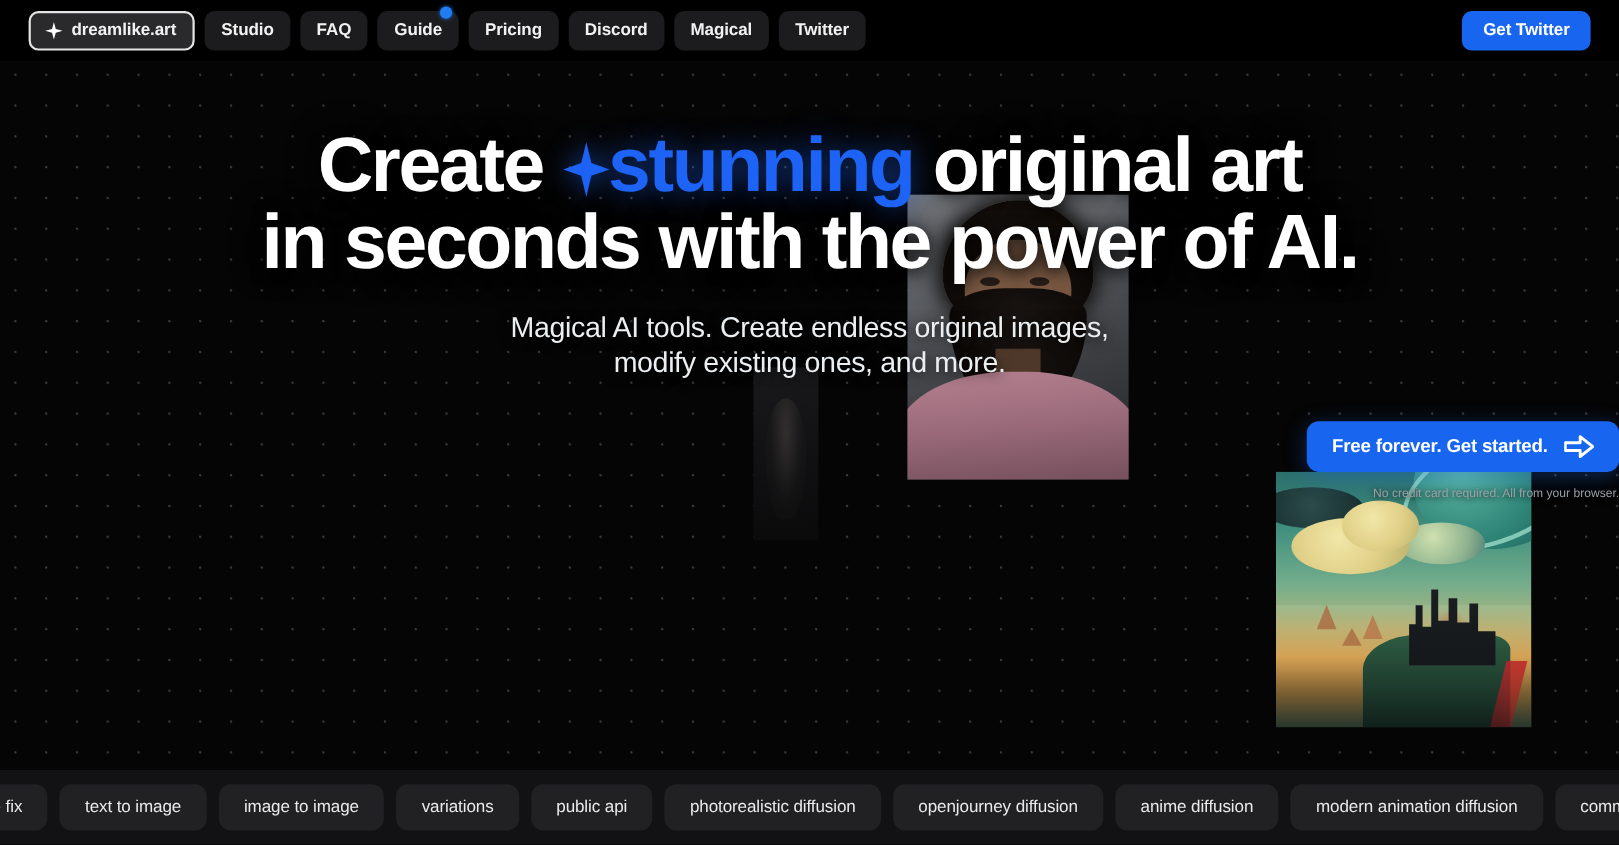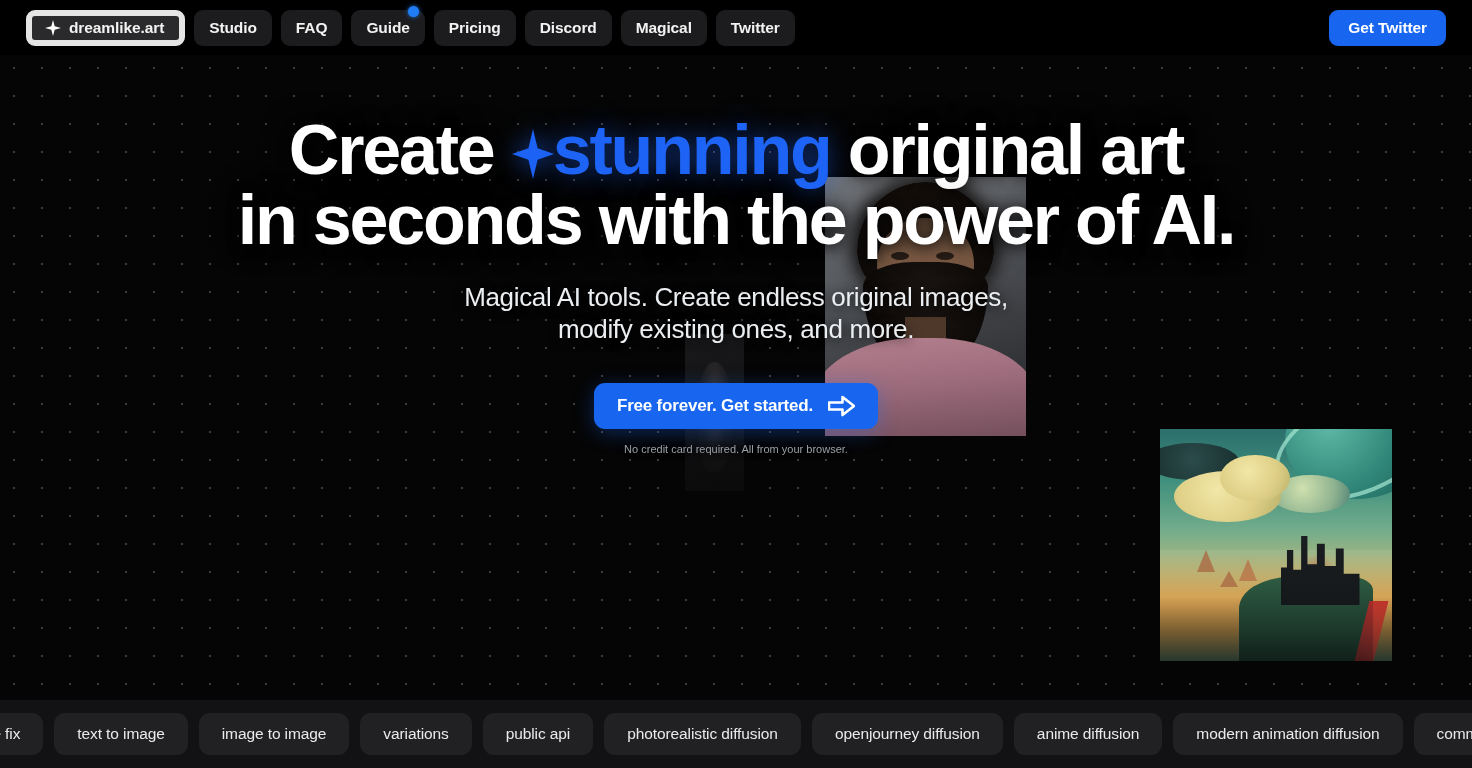--- a/index.html
+++ b/index.html
@@ -54,21 +54,21 @@
     font-size: 15.5px;
     font-weight: 700;
     letter-spacing: -0.1px;
     white-space: nowrap;
     cursor: pointer;
     user-select: none;
   }
 
   .nav-pill.brand {
     background: #2a2a2c;
-    border: 6px solid #e5e5e5;
+    border: 2px solid #e5e5e5;
     padding: 0 15px 0 13px;
   }
 
   .logo-spark {
     display: inline-block;
     width: 16px;
     height: 16px;
     flex: 0 0 16px;
   }
   .logo-spark svg { display: block; }
@@ -324,21 +324,21 @@
     font-weight: 400;
     letter-spacing: -0.35px;
     text-shadow: 0 2px 12px rgba(0,0,0,0.9);
   }
   .subhead .sh-line { display: block; }
 
   .cta-wrap {
     margin-top: 38px;
     display: flex;
     flex-direction: column;
-    align-items: center;
+    align-items: flex-end;
   }
 
   .btn-cta {
     display: inline-flex;
     align-items: center;
     gap: 15px;
     height: 46px;
     padding: 0 23px;
     border-radius: 11px;
     background: #1866f0;

